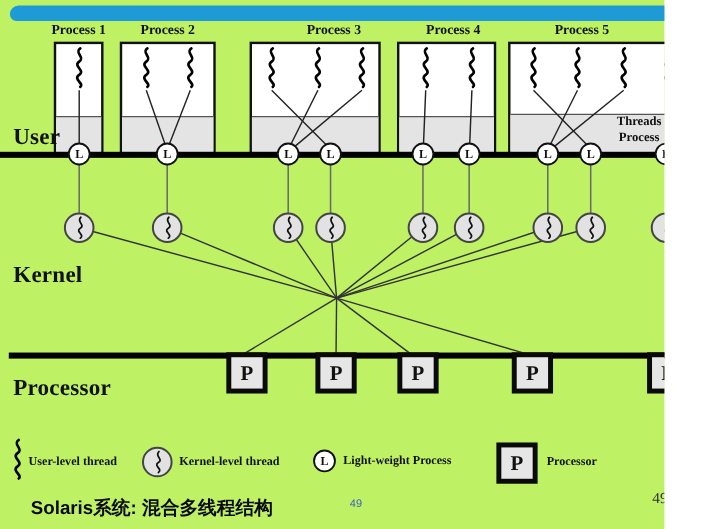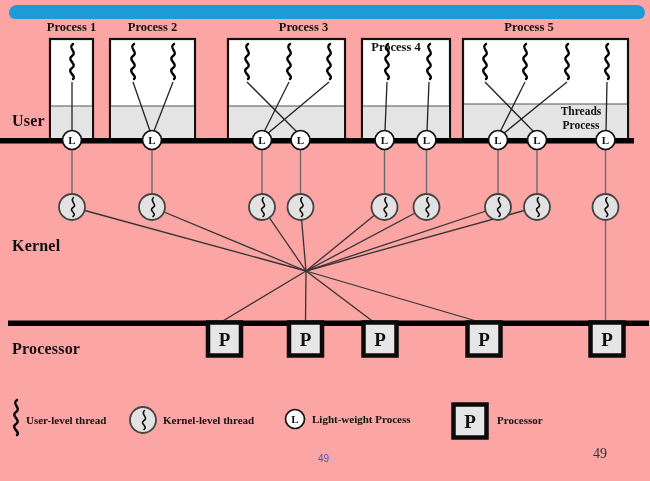--- a/index.html
+++ b/index.html
@@ -1,27 +1,27 @@
 <!DOCTYPE html>
 <html><head>
 <meta charset="utf-8">
 <style>
   html,body { margin:0; padding:0; background:#fff; }
   .stage {
-    position:relative; width:650px; height:481px; background:#fca5a5;
+    position:relative; width:604px; height:481px; background:#bef264;
     font-family:"Liberation Serif", serif; overflow:hidden;
   }
   .abs { position:absolute; }
   .accent-bar {
     position:absolute; left:9px; top:5px; width:636px; height:13.5px;
     background:#1e9ad6; border-radius:8px 8px 6px 6px;
   }
   .serif-b { font-family:"Liberation Serif", serif; font-weight:700; color:#111; }
   .proc-label  { font-size:12.5px; transform:translateX(-50%); white-space:nowrap; }
-  .section-label { font-size:16px; letter-spacing:0.2px; }
+  .section-label { font-size:21px; letter-spacing:0.2px; }
   .tl-label { font-size:11.5px; line-height:14px; text-align:center; transform:translateX(-50%); }
   .legend-label { font-size:11px; white-space:nowrap; }
   .footer-title { font-family:"Liberation Sans", sans-serif; font-weight:700; font-size:17px; color:#0a0a0a; white-space:nowrap; }
   .pageno  { font-family:"Liberation Sans", sans-serif; font-size:10px; color:#3a5fc0; }
   .pageno-right { font-family:"Liberation Serif", serif; font-size:14px; color:#333; }
   .timebox { font-family:"Liberation Sans", sans-serif; font-size:10px; color:#3a5fc0; }
 
   svg.diagram { position:absolute; left:0; top:0; }
   .pbx   { fill:#ffffff; stroke:#111; stroke-width:2.2; }
   .band  { fill:#e4e4e4; }
@@ -177,34 +177,35 @@
       <use href="#uthread" x="10" y="399"></use>
       <use href="#kthread" x="143" y="420"></use>
       <use href="#lwp" x="295" y="419"></use>
       <use href="#pbox" x="470" y="421"></use>
     </g>
   </svg>
 
   <div class="abs serif-b proc-label" style="left:71.5px;  top:20px;">Process 1</div>
   <div class="abs serif-b proc-label" style="left:152.5px; top:20px;text-align:center;">Process 2</div>
   <div class="abs serif-b proc-label" style="left:286.5px; top:20px;margin-left:17px;">Process 3</div>
-  <div class="abs serif-b proc-label" style="left:396px;   top:20px;margin-top:20px;">Process 4</div>
+  <div class="abs serif-b proc-label" style="left:412px;   top:20px;">Process 4</div>
   <div class="abs serif-b proc-label" style="left:529px; top:20px;">Process 5</div>
 
   <div class="abs serif-b section-label" style="left:12px; top:112px;">User</div>
   <div class="abs serif-b section-label" style="left:12px; top:237px;">Kernel</div>
   <div class="abs serif-b section-label" style="left:12px; top:340px;">Processor</div>
 
   <div class="abs serif-b tl-label" style="left:581px; top:104px;">
     <div>Threads</div>
     <div>Process</div>
   </div>
 
   <div class="abs serif-b legend-label" style="left:26px;  top:414px;">User-level thread</div>
   <div class="abs serif-b legend-label" style="left:163px; top:414px;">Kernel-level thread</div>
   <div class="abs serif-b legend-label" style="left:312px; top:413px;">Light-weight Process</div>
   <div class="abs serif-b legend-label" style="left:497px; top:414px;">Processor</div>
 
+  <div class="abs footer-title" style="left:28px;  top:450px;">Solaris系统: 混合多线程结构</div>
   <div class="abs pageno" style="left:318px; top:453px;">49</div>
   <div class="abs pageno-right" style="left:593px; top:446px;">49</div>
   <div class="abs timebox" style="left:615px; top:454px;margin-top:39px;">15:06</div>
 
 </div>
 
 </body></html>

